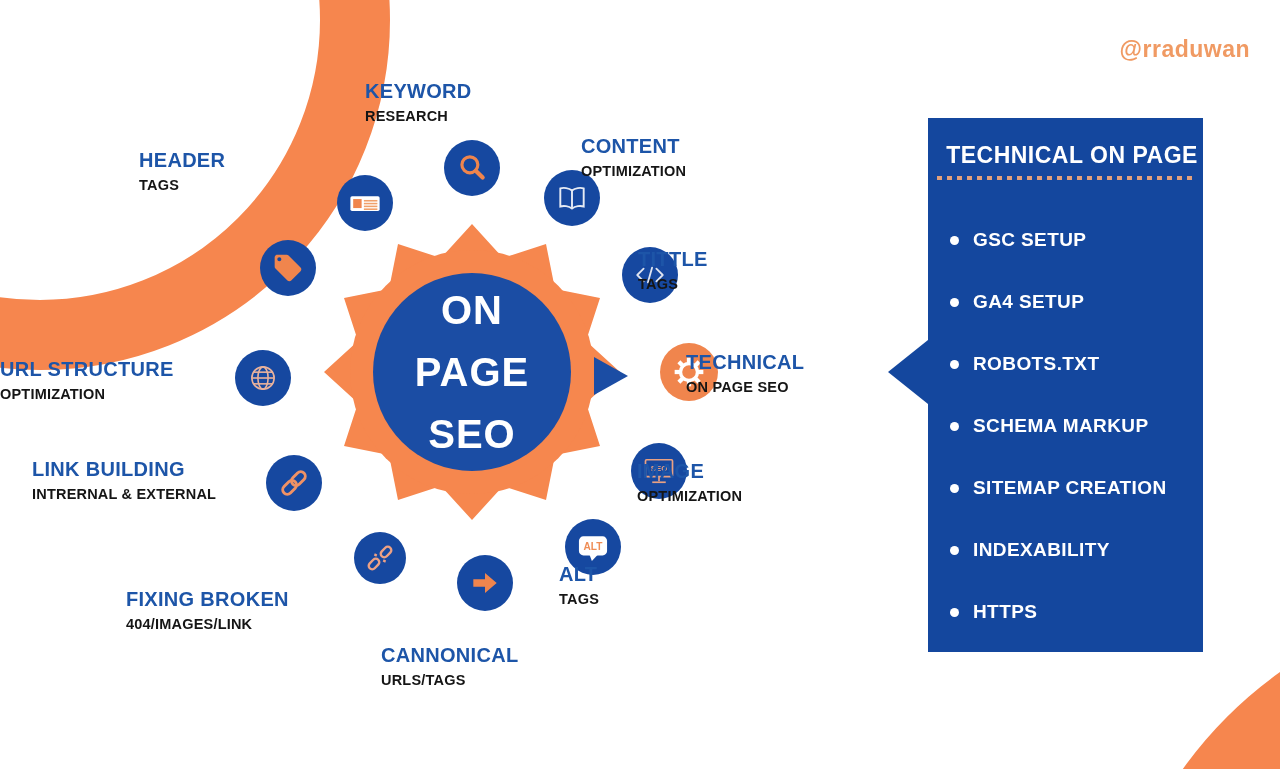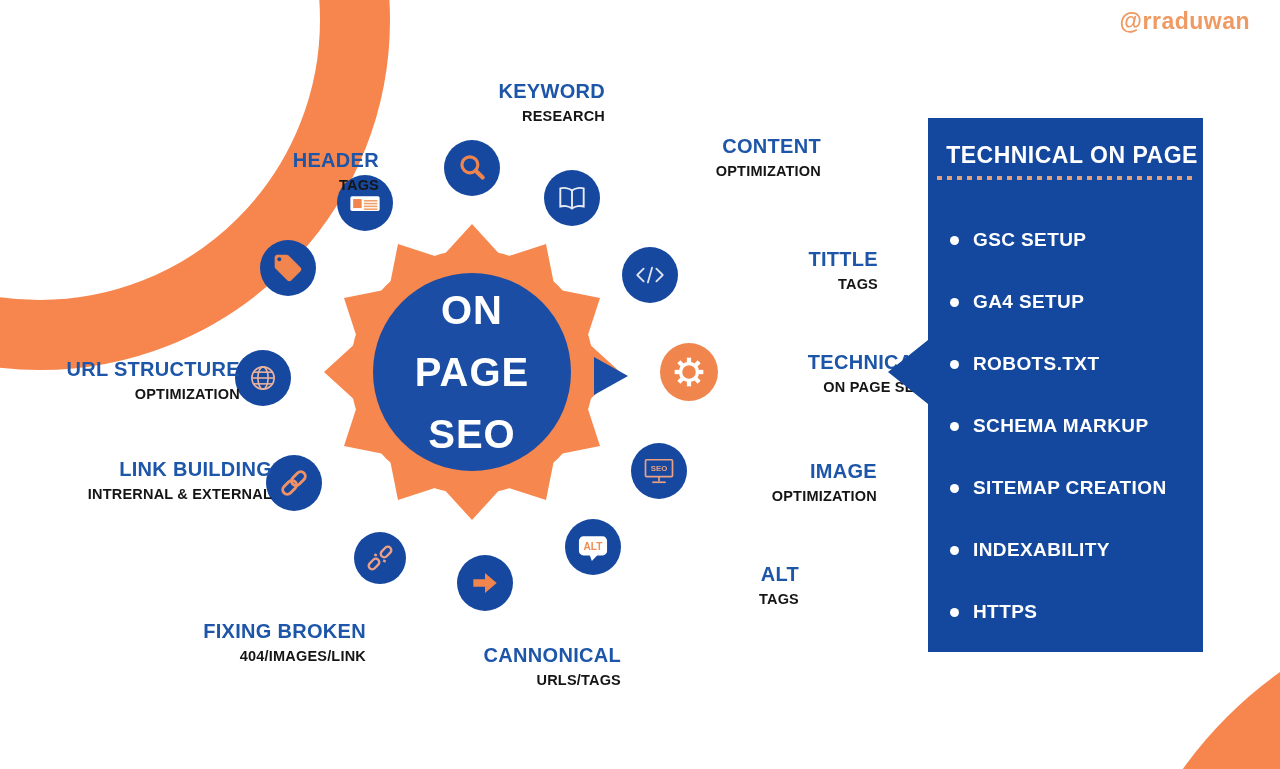--- a/index.html
+++ b/index.html
@@ -2,35 +2,35 @@
 <html><head>
 <meta charset="utf-8">
 <style>
   html,body{margin:0;padding:0;background:#fff;}
   .canvas{position:relative;width:1280px;height:769px;overflow:hidden;background:#ffffff;
           font-family:"Liberation Sans",sans-serif;}
   
   .ring{position:absolute;border-radius:50%;border-style:solid;border-color:#f6864e;}
   .ring-tl{width:560px;height:560px;border-width:70px;left:-310px;top:-330px;}
   .ring-br{width:644px;height:644px;border-width:84px;left:1108px;top:598px;}
-  .watermark{position:absolute;top:8px;right:30px;font-size:23px;font-weight:700;color:#f09a63;letter-spacing:.5px;}
+  .watermark{position:absolute;top:36px;right:30px;font-size:23px;font-weight:700;color:#f09a63;letter-spacing:.5px;}
   
   .sun{position:absolute;left:322px;top:222px;}
   .center-text{position:absolute;left:322px;top:222px;width:300px;height:300px;display:flex;
                flex-direction:column;align-items:center;justify-content:center;color:#fff;
                font-size:40px;font-weight:700;letter-spacing:1px;line-height:62px;text-align:center;}
   .sun-arrow{position:absolute;left:594px;top:357px;width:0;height:0;
              border-left:34px solid #1b4da4;border-top:19px solid transparent;border-bottom:19px solid transparent;}
   
   .icon-circle{position:absolute;width:56px;height:56px;border-radius:50%;background:#1648a0;
                display:flex;align-items:center;justify-content:center;}
   .icon-circle.orange{background:#f0854d;}
   .icon-circle.small{width:52px;height:52px;}
   
-  .label{position:absolute;text-align:right;}
+  .label{position:absolute;text-align:left;}
   .label .t{font-size:20px;font-weight:700;color:#1d55a8;letter-spacing:.3px;}
   .label .s{font-size:14.5px;font-weight:700;color:#151515;margin-top:5px;letter-spacing:.2px;}
   
   .panel{position:absolute;left:928px;top:118px;width:275px;height:534px;background:#14479e;}
   .panel-arrow{position:absolute;left:-40px;top:222px;width:0;height:0;
                border-right:40px solid #14479e;border-top:32px solid transparent;border-bottom:32px solid transparent;}
   .panel-title{text-align:center;padding-top:24px;font-size:23px;font-weight:700;color:#fff;letter-spacing:.5px;padding-left:13px;}
   .panel-divider{height:4px;margin:7px 9px 0 9px;
                  background:repeating-linear-gradient(90deg,#e2a07b 0 5px,transparent 5px 10px);}
   .panel-list{margin:48px 0 0 22px;padding:0;list-style:none;}
@@ -200,21 +200,21 @@
     <div class="s">INTRERNAL &amp; EXTERNAL</div>
   </div>
   <div class="label" style="left:637px;top:460px;width:240px;">
     <div class="t">IMAGE</div>
     <div class="s">OPTIMIZATION</div>
   </div>
   <div class="label" style="left:559px;top:563px;width:240px;">
     <div class="t">ALT</div>
     <div class="s">TAGS</div>
   </div>
-  <div class="label" style="left:126px;top:588px;width:240px;margin-top:32px;">
+  <div class="label" style="left:126px;top:588px;width:240px;">
     <div class="t">FIXING BROKEN</div>
     <div class="s">404/IMAGES/LINK</div>
   </div>
   <div class="label" style="left:381px;top:644px;width:240px;">
     <div class="t">CANNONICAL</div>
     <div class="s">URLS/TAGS</div>
   </div>
 
   <div class="panel">
     <div class="panel-arrow"></div>

